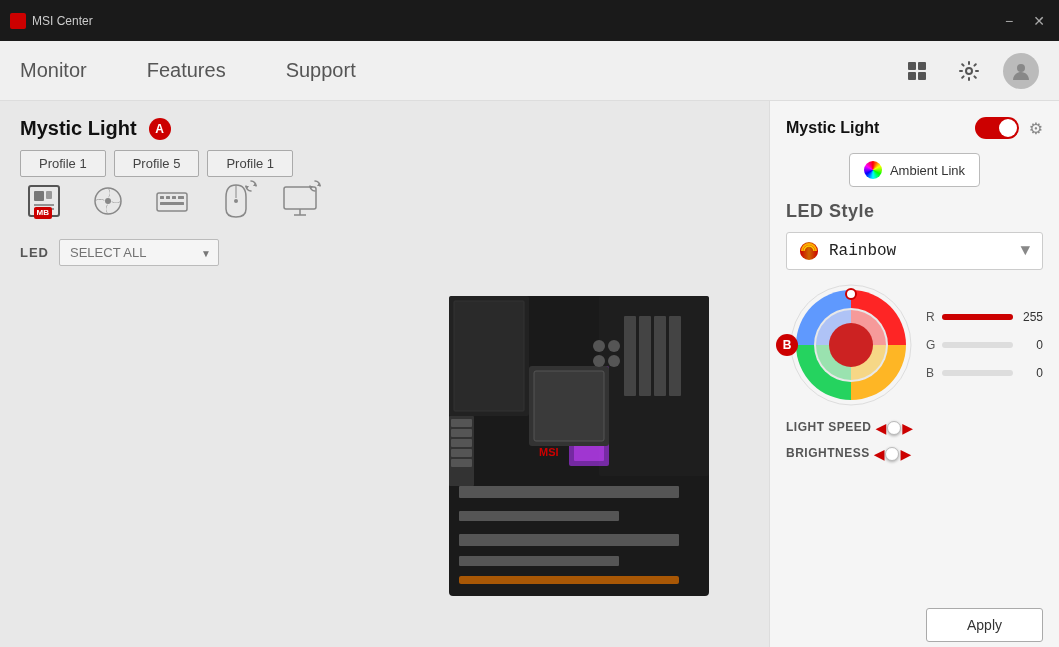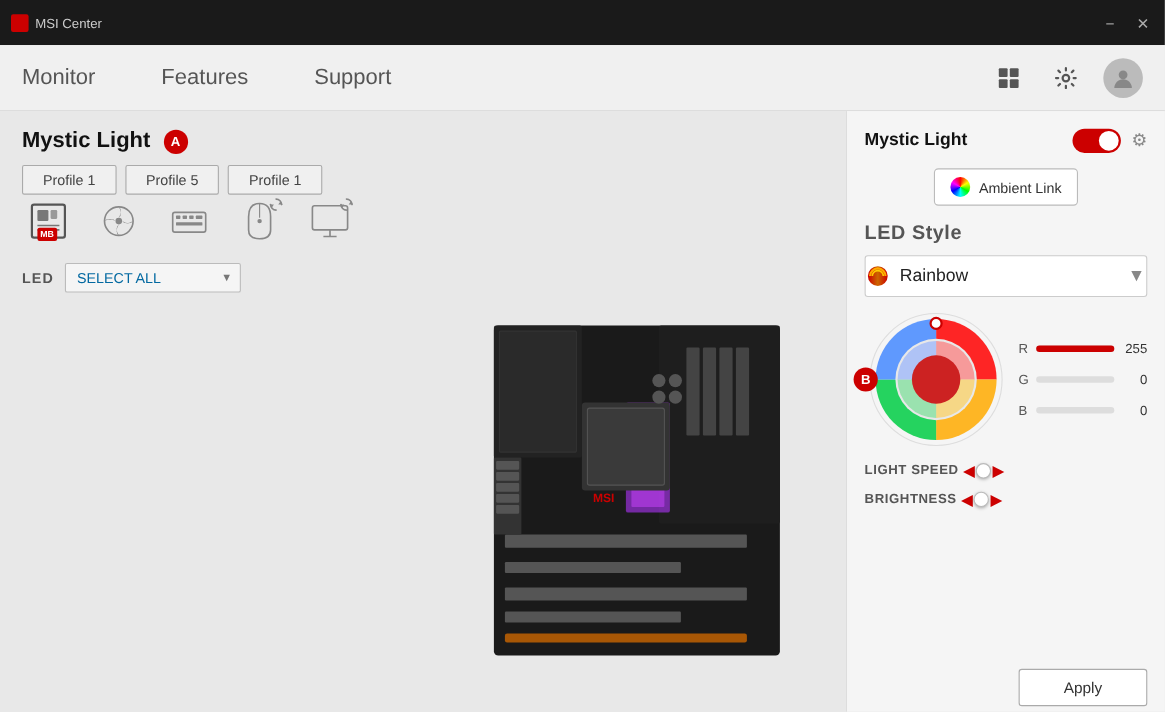--- a/index.html
+++ b/index.html
@@ -205,21 +205,21 @@
       color: #555;
       font-weight: 600;
       letter-spacing: 1px;
     }
     .led-select {
       padding: 5px 30px 5px 10px;
       border: 1px solid #bbb;
       border-radius: 2px;
       background: #f5f5f5;
       font-size: 13px;
-      color: #0369a1;
+      color: #737373;
       min-width: 160px;
       appearance: none;
       -webkit-appearance: none;
       cursor: pointer;
       position: relative;
     }
     .select-wrapper {
       position: relative;
       display: inline-block;
     }
@@ -321,25 +321,26 @@
       font-weight: 600;
       color: #555;
       letter-spacing: 0.5px;
     }
 
     
     .led-style-select {
       display: flex;
       align-items: center;
       justify-content: space-between;
-      padding: 8px 1px;
+      padding: 8px 12px;
       border: 1px solid #ccc;
       border-radius: 3px;
       background: white;
       cursor: pointer;
+      font-family: Liberation Mono, monospace;
     }
     .led-style-left {
       display: flex;
       align-items: center;
       gap: 10px;
     }
 
     
     .color-wheel-area {
       display: flex;

